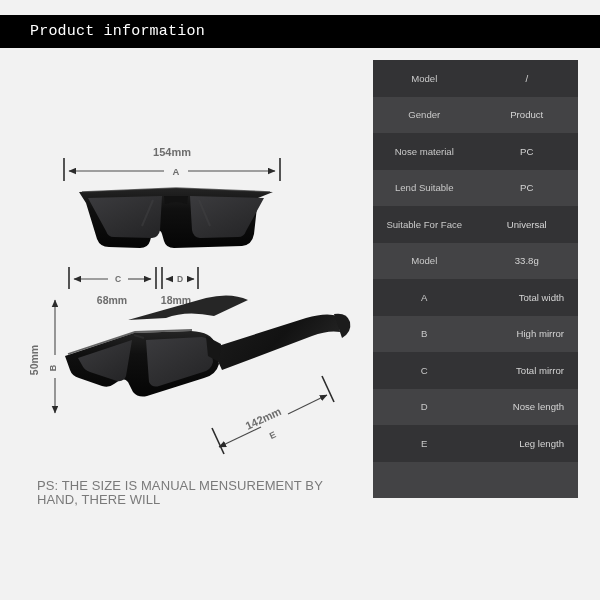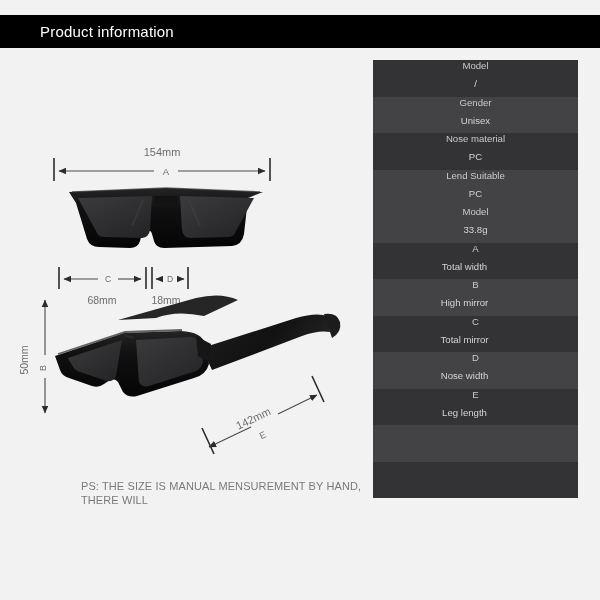--- a/index.html
+++ b/index.html
@@ -15,66 +15,65 @@
   .header-bar {
     position: absolute; left: 0; top: 15px;
     width: 600px; height: 33px;
     background: #000000;
     display: flex; align-items: center;
   }
   .header-title {
     color: #ffffff;
     font-size: 15px;
     letter-spacing: .2px;
-    padding-left: 40px;
+    padding-left: 30px;
+    font-family: Liberation Mono, monospace;
   }
 
   
-  .diagrams { position: absolute; left: 6px; top: 48px; width: 370px; height: 470px; }
+  .diagrams { position: absolute; left: 16px; top: 48px; width: 370px; height: 470px; font-weight: bold; }
 
   .dim-text { fill: #6d6d6d; font-family: "Liberation Sans", sans-serif; }
   .dim-line { stroke: #4a4a4a; stroke-width: 1.1; }
   .dim-tick { stroke: #2b2b2b; stroke-width: 1.6; }
 
   
   .footnote {
     position: absolute; left: 37px; top: 479px; width: 300px;
-    color: #7a7a7a; font-size: 11px; line-height: 14px;
+    color: #7a7a7a; font-size: 13px; line-height: 14px;
     letter-spacing: .1px;
-    margin-left: 44px;
   }
 
   
   .spec-table {
     position: absolute; left: 373px; top: 60px;
     width: 205px; height: 438px;
     background: #333335;
   }
   .spec-row {
     display: flex; align-items: center;
     height: 36.5px;
     font-size: 9.6px;
     color: #cfcfcf;
-    flex-direction: column;
   }
   .spec-row.odd  { background: #333335; }
   .spec-row.even { background: #434345; justify-content: center; }
   .spec-row .cell-label {
     flex: 0 0 50%;
     text-align: center;
     color: #c9c9c9;
   }
   .spec-row .cell-value {
     flex: 0 0 50%;
     text-align: center;
     color: #d4d4d4;
   }
   .spec-row.align-right .cell-value {
     text-align: right;
-    padding-right: 22px;
+    padding-right: 14px;
   }
   .spec-row.blank { height: 36.5px; }
 </style>
 </head>
 <body>
 
 <div id="page">
 
   <div class="header-bar">
     <span class="header-title">Product information</span>
@@ -254,49 +253,53 @@
     <div>PS:  THE SIZE IS MANUAL MENSUREMENT BY HAND, THERE WILL</div>
   </div>
 
   <div class="spec-table">
       <div class="spec-row odd">
         <span class="cell-label">Model</span>
         <span class="cell-value">/</span>
       </div>
       <div class="spec-row even">
         <span class="cell-label">Gender</span>
-        <span class="cell-value">Unisex</span>
+        <span class="cell-value">Product</span>
       </div>
       <div class="spec-row odd">
         <span class="cell-label">Nose material</span>
         <span class="cell-value">PC</span>
       </div>
       <div class="spec-row even">
         <span class="cell-label">Lend Suitable</span>
         <span class="cell-value">PC</span>
       </div>
+      <div class="spec-row odd">
+        <span class="cell-label">Suitable For Face</span>
+        <span class="cell-value">Universal</span>
+      </div>
       <div class="spec-row even">
         <span class="cell-label">Model</span>
         <span class="cell-value">33.8g</span>
       </div>
       <div class="spec-row odd align-right">
         <span class="cell-label">A</span>
         <span class="cell-value">Total width</span>
       </div>
       <div class="spec-row even align-right">
         <span class="cell-label">B</span>
         <span class="cell-value">High mirror</span>
       </div>
       <div class="spec-row odd align-right">
         <span class="cell-label">C</span>
         <span class="cell-value">Total mirror</span>
       </div>
       <div class="spec-row even align-right">
         <span class="cell-label">D</span>
-        <span class="cell-value">Nose width</span>
+        <span class="cell-value">Nose length</span>
       </div>
       <div class="spec-row odd align-right">
         <span class="cell-label">E</span>
         <span class="cell-value">Leg length</span>
       </div>
       <div class="spec-row even blank">
         <span class="cell-label"></span>
         <span class="cell-value"></span>
       </div>
     </div>

